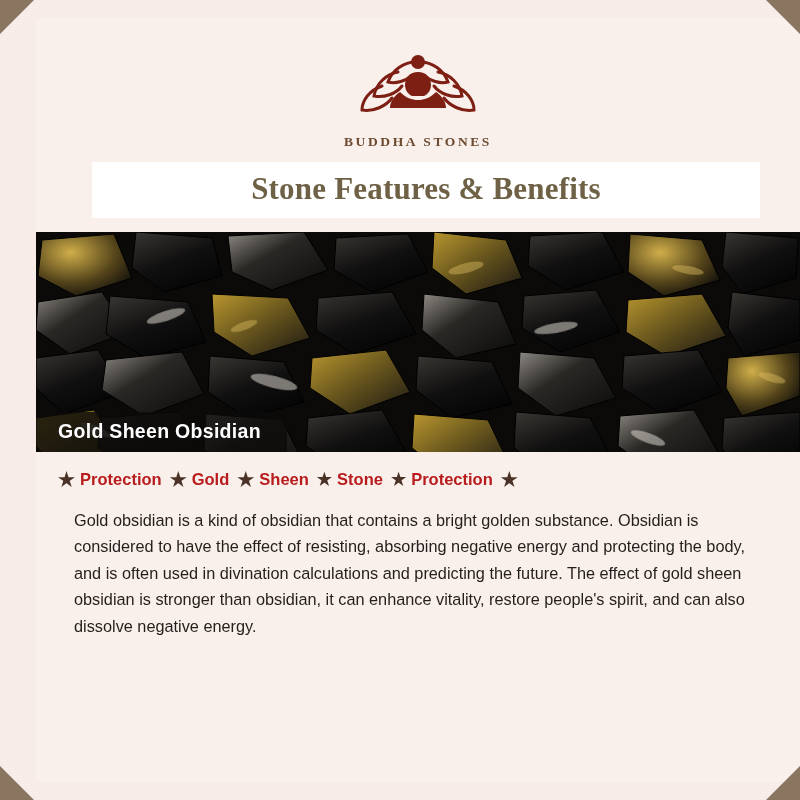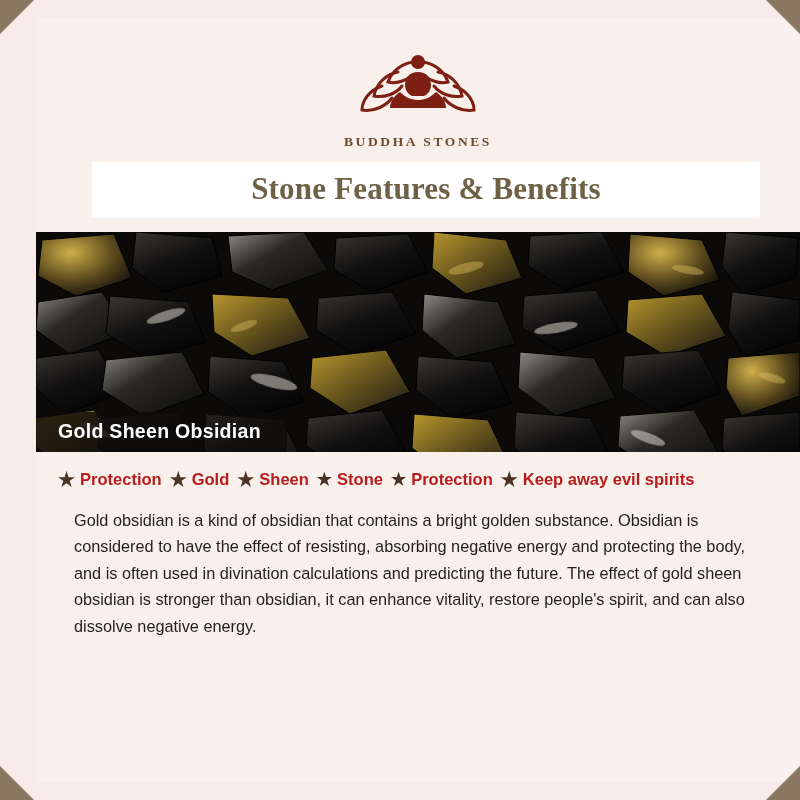--- a/index.html
+++ b/index.html
@@ -306,21 +306,20 @@
         <span class="benefit">
           <span class="star">★</span>
           <span class="label">Stone</span>
         </span>
         <span class="benefit">
           <span class="star">★</span>
           <span class="label">Protection</span>
         </span>
         <span class="benefit">
           <span class="star big">★</span>
-          <span class="label">Keep away evil spirits</span>
         </span>
       </div>
 
       <p class="desc">Gold obsidian is a kind of obsidian that contains a bright golden substance. Obsidian is considered to have the effect of resisting, absorbing negative energy and protecting the body, and is often used in divination calculations and predicting the future. The effect of gold sheen obsidian is stronger than obsidian, it can enhance vitality, restore people's spirit, and can also dissolve negative energy.</p>
     </div>
 
   </div>
 </div>
 
 </body></html>

